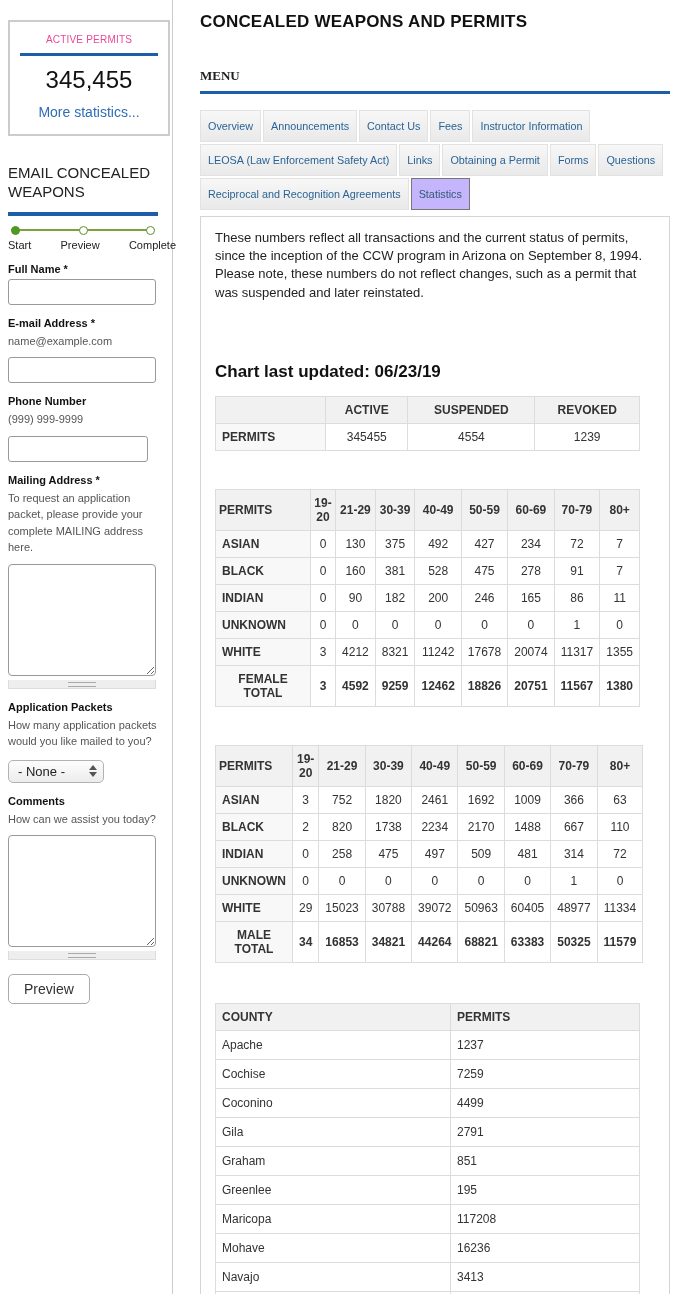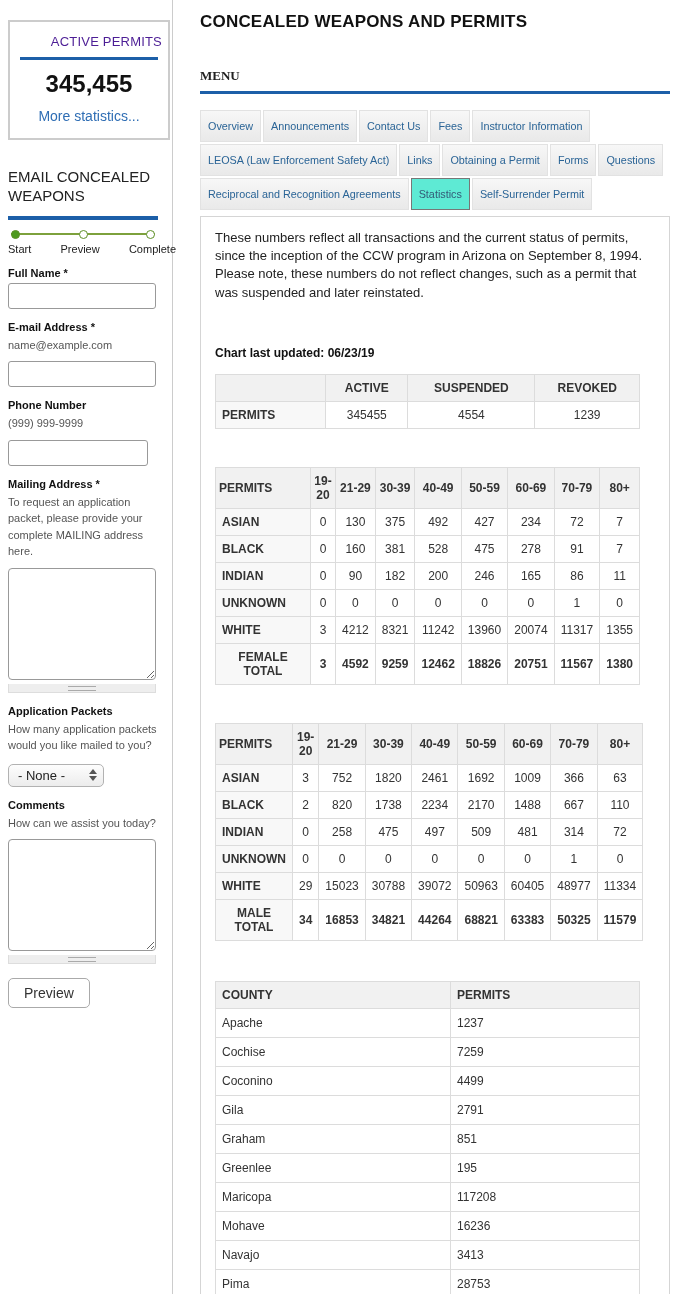--- a/index.html
+++ b/index.html
@@ -4,23 +4,23 @@
 <style>
   * { box-sizing: border-box; margin: 0; padding: 0; }
   html,body { width: 687px; height: 1294px; background: #fff; overflow: hidden;
     font-family: "Liberation Sans", sans-serif; color: #222; }
   body { position: relative; }
 
   
   .sidebar { position: absolute; left: 0; top: 0; bottom: 0; width: 173px;
     border-right: 1px solid #ccc; padding: 20px 0 0 8px; }
   .stats-box { width: 162px; border: 2px solid #ccc; text-align: center; padding: 12px 6px 14px; }
-  .stats-title { font-size: 13px; color: #4c1d95; letter-spacing: .2px; text-align: right; }
+  .stats-title { font-size: 10px; color: #ec4899; letter-spacing: .2px; }
   .stats-rule { height: 3px; background: #1C5FA8; margin: 8px 4px 10px; }
-  .stats-value { font-size: 24px; font-weight: bold; color: #111; }
+  .stats-value { font-size: 24px; font-weight: normal; color: #111; }
   .stats-link { display: block; margin-top: 10px; font-size: 14px; color: #2E6DB4; text-decoration: none; cursor: pointer; }
 
   .side-title { font-size: 15px; font-weight: normal; color: #222; margin-top: 28px; line-height: 1.25; width: 150px; }
   .side-rule { height: 4px; background: #1C5FA8; margin: 10px 0 10px; width: 150px; }
 
   .progress { width: 150px; }
   .progress-track { position: relative; height: 9px; margin: 2px 3px 4px; }
   .progress-track::before { content: ""; position: absolute; left: 0; right: 0; top: 3px;
     height: 2px; background: #7DA13C; }
   .dot { position: absolute; top: 0; width: 9px; height: 9px; border: 1.5px solid #5E8F27;
@@ -51,26 +51,26 @@
 
   
   .main { position: absolute; left: 200px; top: 0; width: 470px; }
   .page-title { font-size: 17px; font-weight: bold; color: #111; margin-top: 12px; letter-spacing: .2px; }
   .menu-title { font-size: 13px; font-weight: bold; color: #222; margin-top: 36px; padding-bottom: 7px;
     border-bottom: 3px solid #1C5FA8; font-family: Liberation Serif, serif; }
 
   .tabs { list-style: none; display: flex; flex-wrap: wrap; margin-top: 16px; }
   .tabs li.tab { font-size: 10.8px; color: #2A6496; padding: 9px 7px; margin: 0 2px 2px 0;
     background: linear-gradient(#f7f7f7, #e9e9e9); border: 1px solid #e2e2e2; cursor: pointer; white-space: nowrap; }
-  .tabs li.tab.active { background: #5eead4; border-color: #777; color: #335A77; }
+  .tabs li.tab.active { background: #c4b5fd; border-color: #777; color: #335A77; }
   .tabs li.break { width: 100%; height: 0; }
 
   .panel { border: 1px solid #d5d5d5; margin-top: 4px; padding: 12px 14px 30px; min-height: 1086px; }
   .intro { font-size: 13px; line-height: 1.4; color: #222; width: 430px; }
-  .updated { font-size: 12px; font-weight: bold; color: #111; margin-top: 44px; }
+  .updated { font-size: 17px; font-weight: bold; color: #111; margin-top: 60px; }
 
   table { border-collapse: collapse; width: 425px; font-size: 12px; color: #333;
     border: 1px solid #c9c9c9; margin-top: 12px; }
   th, td { border: 1px solid #dcdcdc; padding: 6px 6px; }
   thead th { background: #f1f1f1; font-weight: bold; text-align: center; color: #333; }
   thead th:first-child { text-align: left; }
   tbody th { background: #f8f8f8; text-align: left; font-weight: bold; }
   .num-table td { text-align: center; }
   .status-table { margin-top: 14px; }
   .status-table thead th:first-child { width: 110px; }
@@ -157,21 +157,20 @@
       <li class="tab">Instructor Information</li>
       <li class="break"></li>
       <li class="tab">LEOSA (Law Enforcement Safety Act)</li>
       <li class="tab">Links</li>
       <li class="tab">Obtaining a Permit</li>
       <li class="tab">Forms</li>
       <li class="tab">Questions</li>
       <li class="break"></li>
       <li class="tab">Reciprocal and Recognition Agreements</li>
       <li class="tab active">Statistics</li>
-      <li class="tab">Self-Surrender Permit</li>
     </ul>
 
   <div class="panel">
     <p class="intro">These numbers reflect all transactions and the current status of permits, since the inception of the CCW program in Arizona on September 8, 1994. Please note, these numbers do not reflect changes, such as a permit that was suspended and later reinstated.</p>
     <p class="updated">Chart last updated: 06/23/19</p>
 
     <table class="status-table num-table">
         <thead>
           <tr>
             <th></th>
@@ -247,21 +246,21 @@
             <td>0</td>
             <td>1</td>
             <td>0</td>
           </tr>
           <tr>
             <th>WHITE</th>
             <td>3</td>
             <td>4212</td>
             <td>8321</td>
             <td>11242</td>
-            <td>13960</td>
+            <td>17678</td>
             <td>20074</td>
             <td>11317</td>
             <td>1355</td>
           </tr>
           <tr class="total-row">
             <th>FEMALE TOTAL</th>
             <td>3</td>
             <td>4592</td>
             <td>9259</td>
             <td>12462</td>

